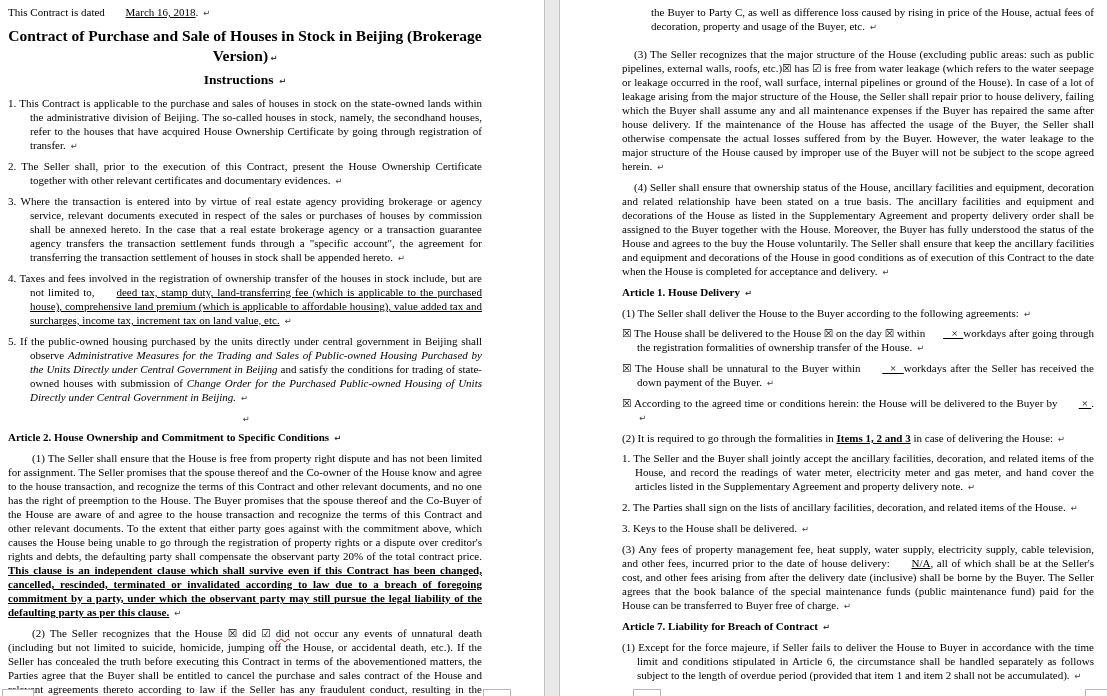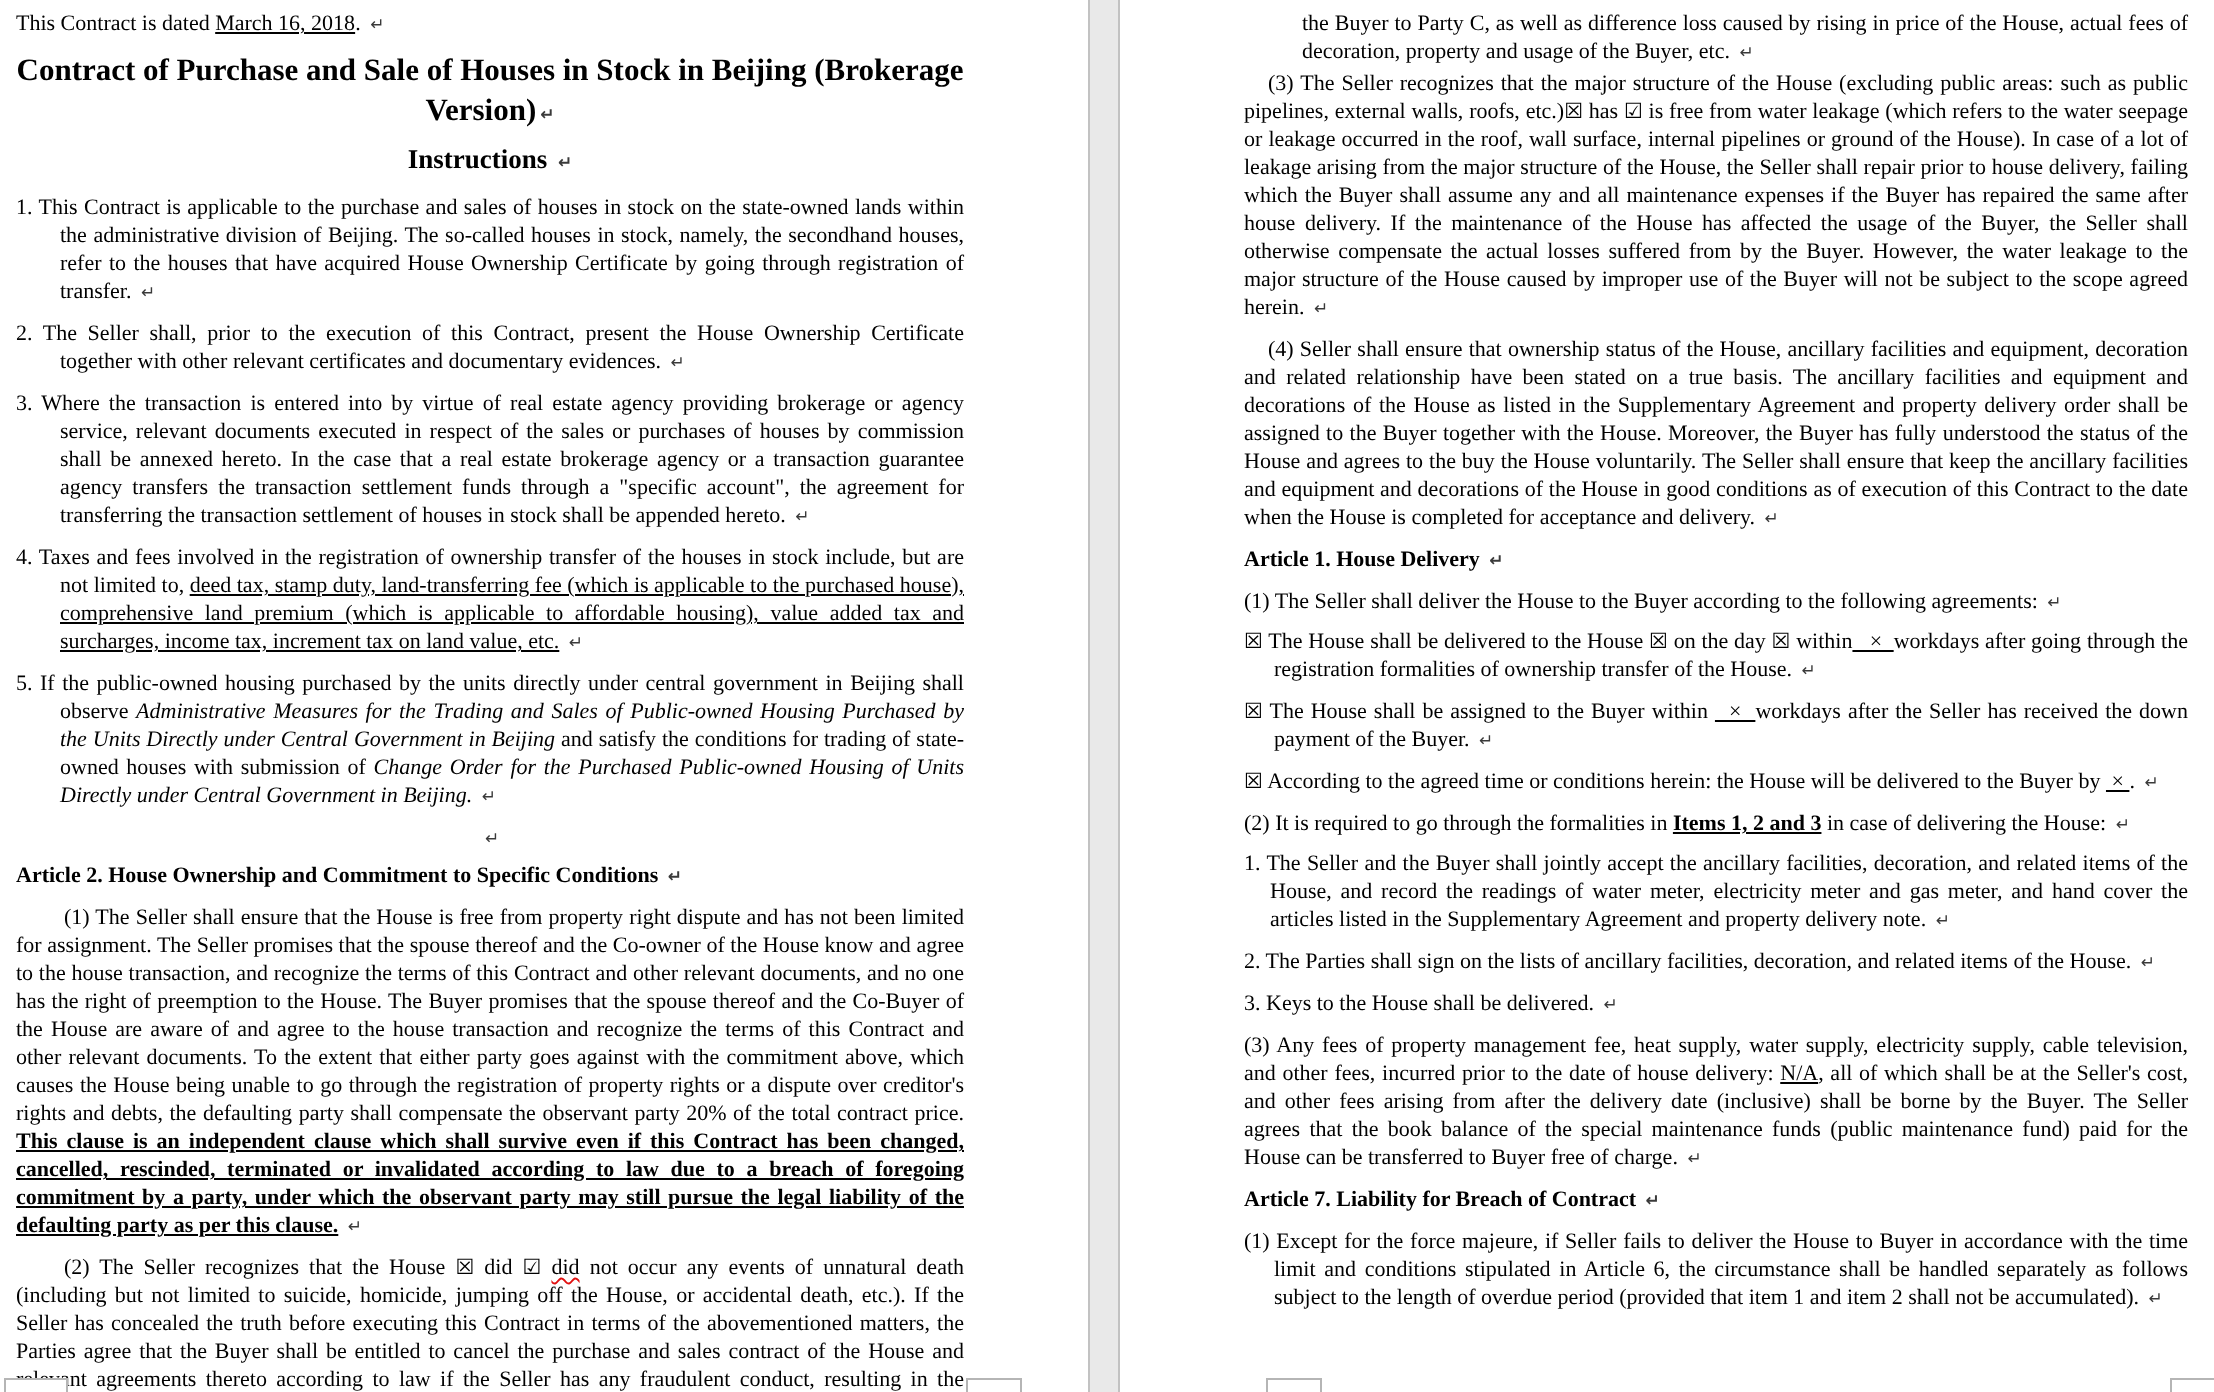--- a/index.html
+++ b/index.html
@@ -21,23 +21,23 @@
   .dateline{margin-bottom:6px;text-align:left;}
   .title{font-size:15.5px;line-height:20px;font-weight:bold;text-align:center;margin:2px 0 3px 0;}
   .subtitle{font-size:13.5px;line-height:18px;font-weight:bold;text-align:center;margin:0 0 6px 0;}
   .num{padding-left:22px;text-indent:-22px;margin-bottom:6px;}
   .body{text-indent:24px;margin-bottom:6px;}
   .bodyR{text-indent:12px;margin-bottom:6px;}
   .artheading{font-weight:bold;margin:6px 0 6px 0;text-align:left;}
   .flush{margin-bottom:5px;}
   .cbitem{padding-left:15px;text-indent:-15px;margin-bottom:6px;}
   .rnum{padding-left:13px;text-indent:-13px;margin-bottom:6px;}
-  .cont2{padding-left:29px;margin-bottom:1px;}
+  .cont2{padding-left:29px;margin-bottom:13px;}
   .empty{height:13px;text-align:center;}
-  span.u{text-decoration:underline;}
+  span.u{text-decoration:underline;margin-left:18px;}
   span.bu{font-weight:bold;text-decoration:underline;}
   span.i{font-style:italic;}
   span.cb{font-family:"DejaVu Sans",sans-serif;font-size:10.5px;}
   span.sq{
     text-decoration-line:underline;text-decoration-style:wavy;
     text-decoration-color:#e11111;text-decoration-thickness:1px;
   }
   span.pm{color:#3a3a3a;font-size:8.5px;font-family:"DejaVu Sans",sans-serif;padding-left:2px;}
   .cmark{
     position:absolute;height:8px;border:1px solid #b5b5b5;background:#ffffff;
@@ -61,21 +61,21 @@
     <div class="blk body"><span>(1) The Seller shall ensure that the House is free from property right dispute and has not been limited for assignment. The Seller promises that the spouse thereof and the Co-owner of the House know and agree to the house transaction, and recognize the terms of this Contract and other relevant documents, and no one has the right of preemption to the House. The Buyer promises that the spouse thereof and the Co-Buyer of the House are aware of and agree to the house transaction and recognize the terms of this Contract and other relevant documents. To the extent that either party goes against with the commitment above, which causes the House being unable to go through the registration of property rights or a dispute over creditor's rights and debts, the defaulting party shall compensate the observant party 20% of the total contract price. </span><span class="bu">This clause is an independent clause which shall survive even if this Contract has been changed, cancelled, rescinded, terminated or invalidated according to law due to a breach of foregoing commitment by a party, under which the observant party may still pursue the legal liability of the defaulting party as per this clause.</span><span> </span><span class="pm">↵</span></div>
     <div class="blk body"><span>(2) The Seller recognizes that the House </span><span class="cb">☒</span><span> did </span><span class="cb">☑</span><span> </span><span class="sq">did</span><span> not occur any events of unnatural death (including but not limited to suicide, homicide, jumping off the House, or accidental death, etc.). If the Seller has concealed the truth before executing this Contract in terms of the abovementioned matters, the Parties agree that the Buyer shall be entitled to cancel the purchase and sales contract of the House and relevant agreements thereto according to law if the Seller has any fraudulent conduct, resulting in the Buyer and the Broker enter into this Contract against true intention. The Seller shall be otherwise responsible for the liabilities as follows: </span></div>
   </div>
 <div class="page" id="page-right">
     <div class="blk cont2"><span>the Buyer to Party C, as well as difference loss caused by rising in price of the House, actual fees of decoration, property and usage of the Buyer, etc. </span><span class="pm">↵</span></div>
     <div class="blk bodyR"><span>(3) The Seller recognizes that the major structure of the House (excluding public areas: such as public pipelines, external walls, roofs, etc.)</span><span class="cb">☒</span><span> has </span><span class="cb">☑</span><span> is free from water leakage (which refers to the water seepage or leakage occurred in the roof, wall surface, internal pipelines or ground of the House). In case of a lot of leakage arising from the major structure of the House, the Seller shall repair prior to house delivery, failing which the Buyer shall assume any and all maintenance expenses if the Buyer has repaired the same after house delivery. If the maintenance of the House has affected the usage of the Buyer, the Seller shall otherwise compensate the actual losses suffered from by the Buyer. However, the water leakage to the major structure of the House caused by improper use of the Buyer will not be subject to the scope agreed herein. </span><span class="pm">↵</span></div>
     <div class="blk bodyR"><span>(4) Seller shall ensure that ownership status of the House, ancillary facilities and equipment, decoration and related relationship have been stated on a true basis. The ancillary facilities and equipment and decorations of the House as listed in the Supplementary Agreement and property delivery order shall be assigned to the Buyer together with the House. Moreover, the Buyer has fully understood the status of the House and agrees to the buy the House voluntarily. The Seller shall ensure that keep the ancillary facilities and equipment and decorations of the House in good conditions as of execution of this Contract to the date when the House is completed for acceptance and delivery. </span><span class="pm">↵</span></div>
     <div class="blk artheading"><span>Article 1. House Delivery </span><span class="pm">↵</span></div>
     <div class="blk flush"><span>(1) The Seller shall deliver the House to the Buyer according to the following agreements: </span><span class="pm">↵</span></div>
     <div class="blk cbitem"><span class="cb">☒</span><span> The House shall be delivered to the House </span><span class="cb">☒</span><span> on the day </span><span class="cb">☒</span><span> within</span><span class="u">&nbsp;&nbsp;&nbsp;×&nbsp;&nbsp;</span><span>workdays after going through the registration formalities of ownership transfer of the House. </span><span class="pm">↵</span></div>
-    <div class="blk cbitem"><span class="cb">☒</span><span> The House shall be assigned to the Buyer within </span><span class="u">&nbsp;&nbsp;×&nbsp;&nbsp;</span><span>workdays after the Seller has received the down payment of the Buyer. </span><span class="pm">↵</span></div>
+    <div class="blk cbitem"><span class="cb">☒</span><span> The House shall be unnatural to the Buyer within </span><span class="u">&nbsp;&nbsp;×&nbsp;&nbsp;</span><span>workdays after the Seller has received the down payment of the Buyer. </span><span class="pm">↵</span></div>
     <div class="blk cbitem"><span class="cb">☒</span><span> According to the agreed time or conditions herein: the House will be delivered to the Buyer by </span><span class="u">&nbsp;×&nbsp;</span><span>. </span><span class="pm">↵</span></div>
     <div class="blk flush"><span>(2) It is required to go through the formalities in </span><span class="bu">Items 1, 2 and 3</span><span> in case of delivering the House: </span><span class="pm">↵</span></div>
     <div class="blk rnum"><span>1. The Seller and the Buyer shall jointly accept the ancillary facilities, decoration, and related items of the House, and record the readings of water meter, electricity meter and gas meter, and hand cover the articles listed in the Supplementary Agreement and property delivery note. </span><span class="pm">↵</span></div>
     <div class="blk rnum"><span>2. The Parties shall sign on the lists of ancillary facilities, decoration, and related items of the House. </span><span class="pm">↵</span></div>
     <div class="blk rnum"><span>3. Keys to the House shall be delivered. </span><span class="pm">↵</span></div>
     <div class="blk flush"><span>(3) Any fees of property management fee, heat supply, water supply, electricity supply, cable television, and other fees, incurred prior to the date of house delivery: </span><span class="u">N/A</span><span>, all of which shall be at the Seller's cost, and other fees arising from after the delivery date (inclusive) shall be borne by the Buyer. The Seller agrees that the book balance of the special maintenance funds (public maintenance fund) paid for the House can be transferred to Buyer free of charge. </span><span class="pm">↵</span></div>
     <div class="blk artheading"><span>Article 7. Liability for Breach of Contract </span><span class="pm">↵</span></div>
     <div class="blk cbitem"><span>(1) Except for the force majeure, if Seller fails to deliver the House to Buyer in accordance with the time limit and conditions stipulated in Article 6, the circumstance shall be handled separately as follows subject to the length of overdue period (provided that item 1 and item 2 shall not be accumulated). </span><span class="pm">↵</span></div>
   </div>
 <div id="marks-layer"></div>

